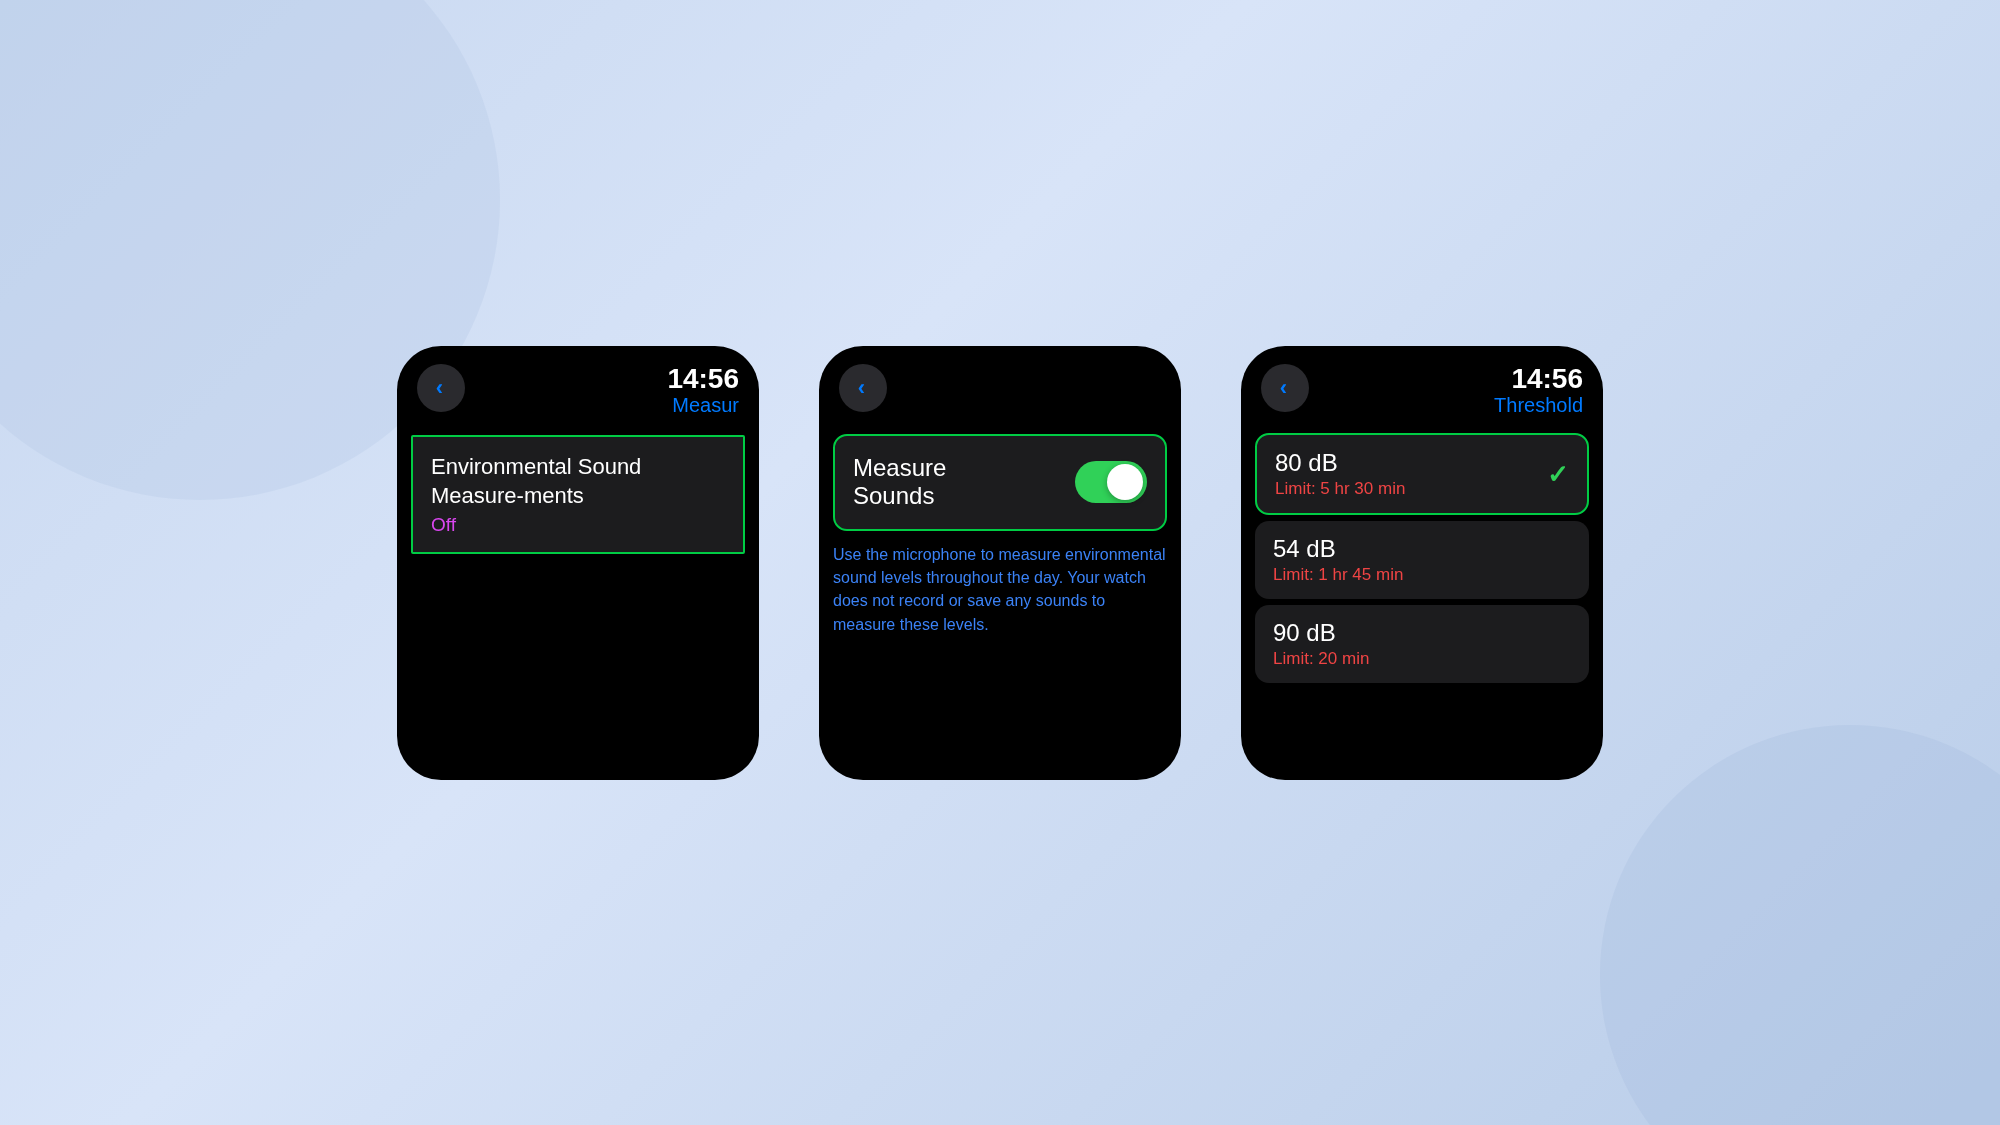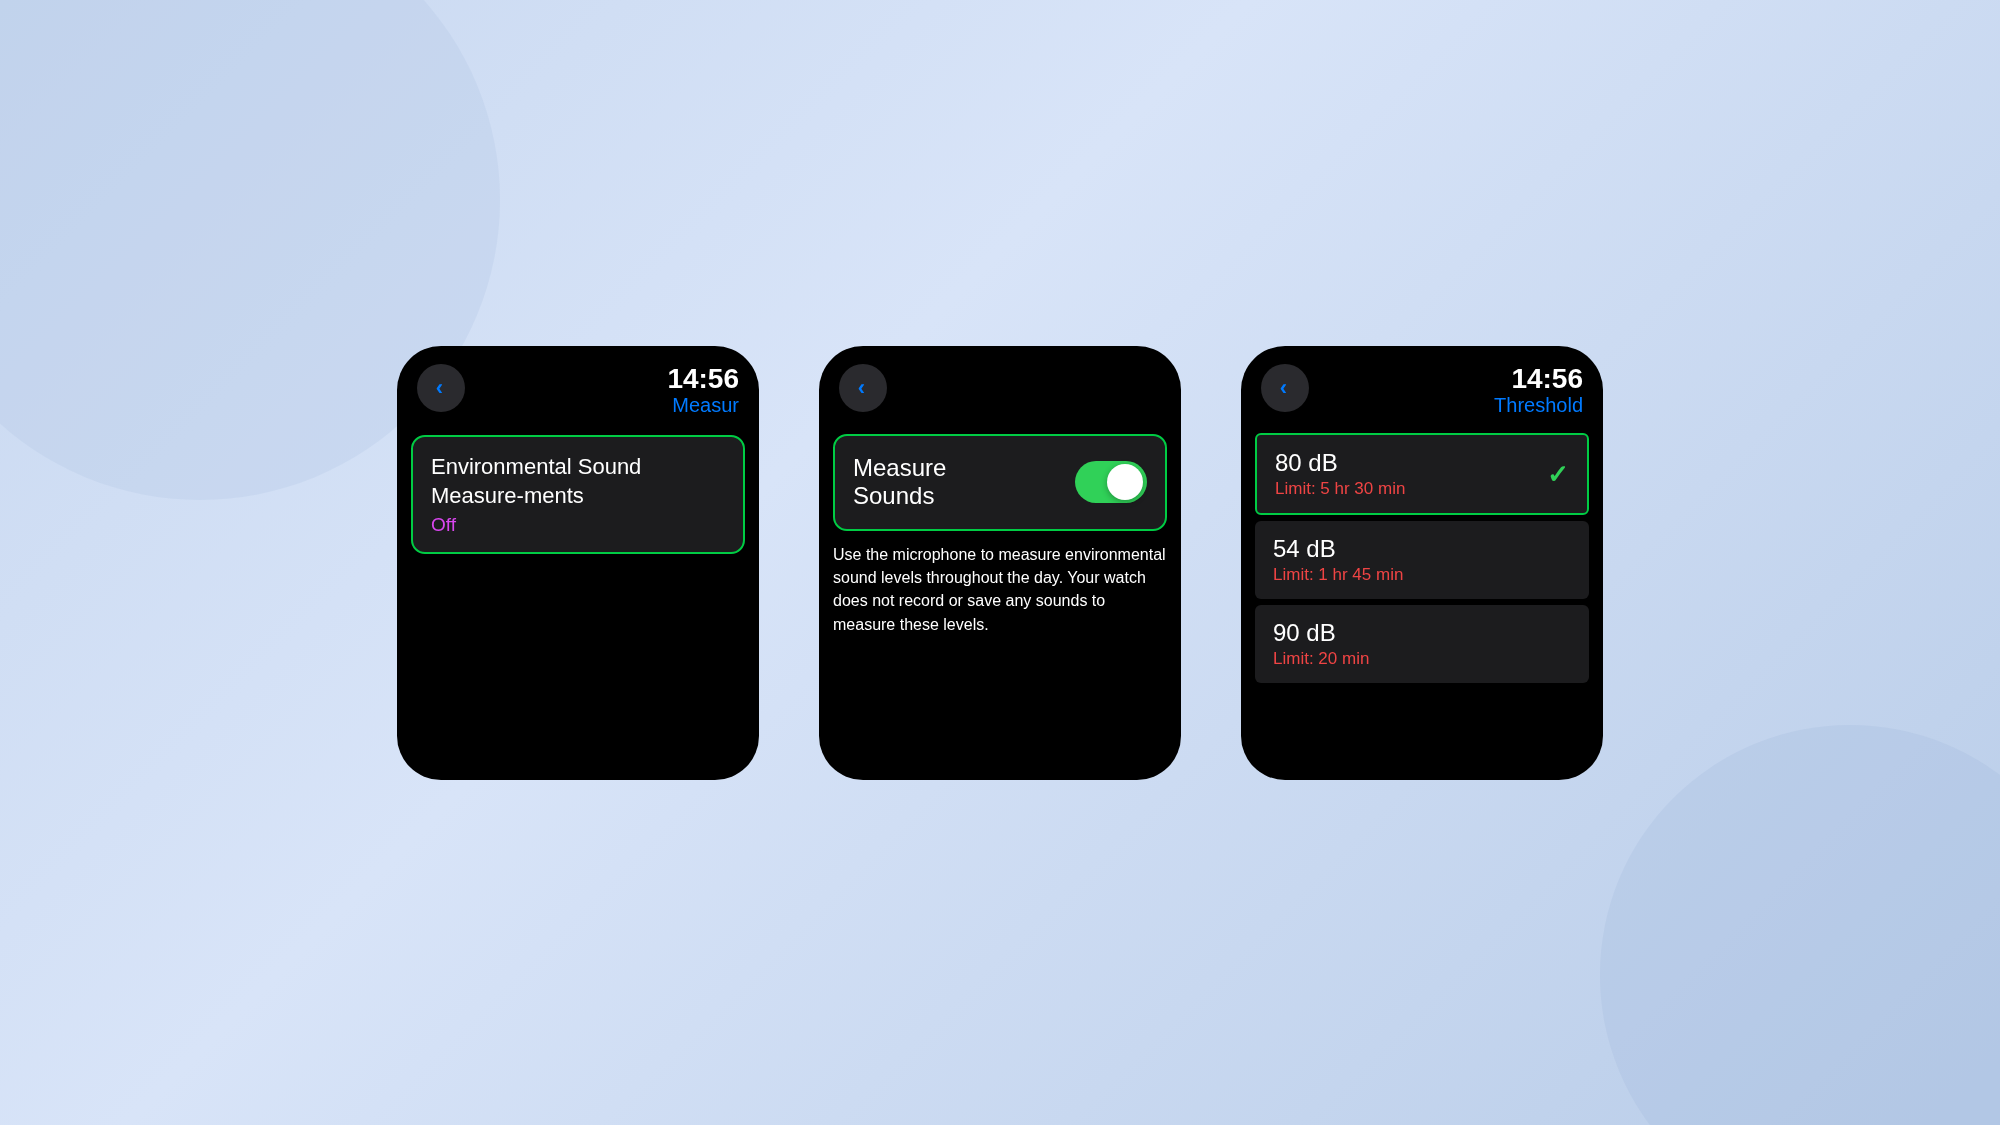--- a/index.html
+++ b/index.html
@@ -104,21 +104,21 @@
     .header-subtitle {
       color: #007AFF;
       font-size: 20px;
       font-weight: 500;
     }
 
     
     .screen1-item {
       margin: 8px 14px;
       background: #1c1c1e;
-      border-radius: 14px;
+      border-radius: 2px;
       padding: 16px 18px;
       border: 2.5px solid #00cc44;
     }
 
     .screen1-item-title {
       color: #fff;
       font-size: 22px;
       font-weight: 500;
       line-height: 1.3;
     }
@@ -185,30 +185,30 @@
       border-radius: 50%;
       background: #fff;
       position: absolute;
       top: 3px;
       right: 4px;
       box-shadow: 0 2px 6px rgba(0,0,0,0.3);
     }
 
     .screen2-description {
       margin: 12px 14px 0;
-      color: #ffffff;
+      color: #3b82f6;
       font-size: 16px;
       line-height: 1.45;
     }
 
     
     .threshold-item {
       margin: 6px 14px;
       background: #1c1c1e;
-      border-radius: 6px;
+      border-radius: 14px;
       padding: 14px 18px;
       display: flex;
       align-items: center;
       justify-content: space-between;
     }
 
     .threshold-item.selected {
       border: 2.5px solid #00cc44;
     }
 

